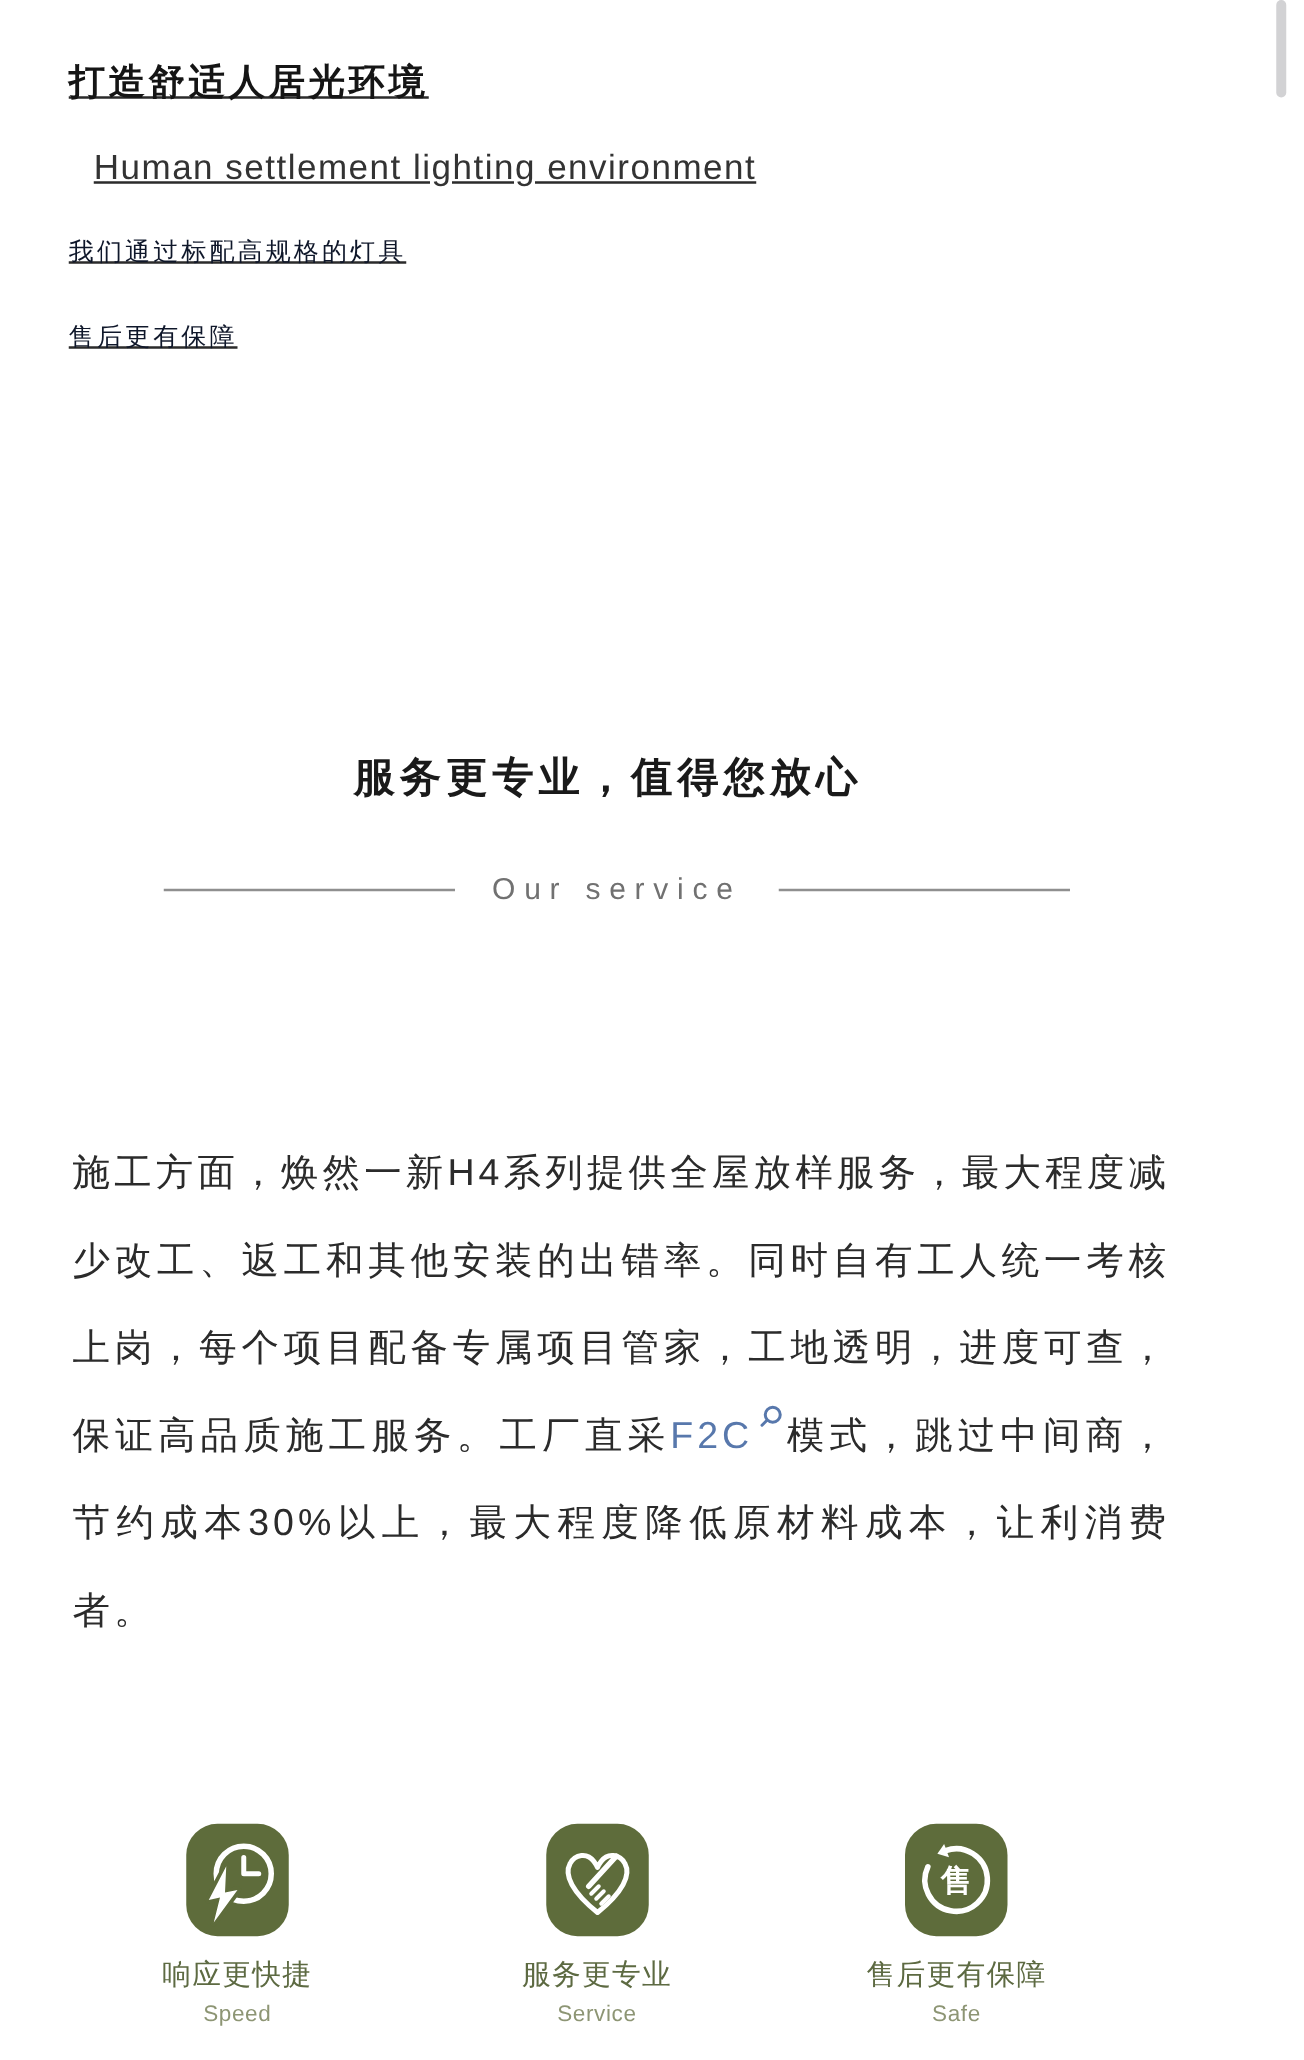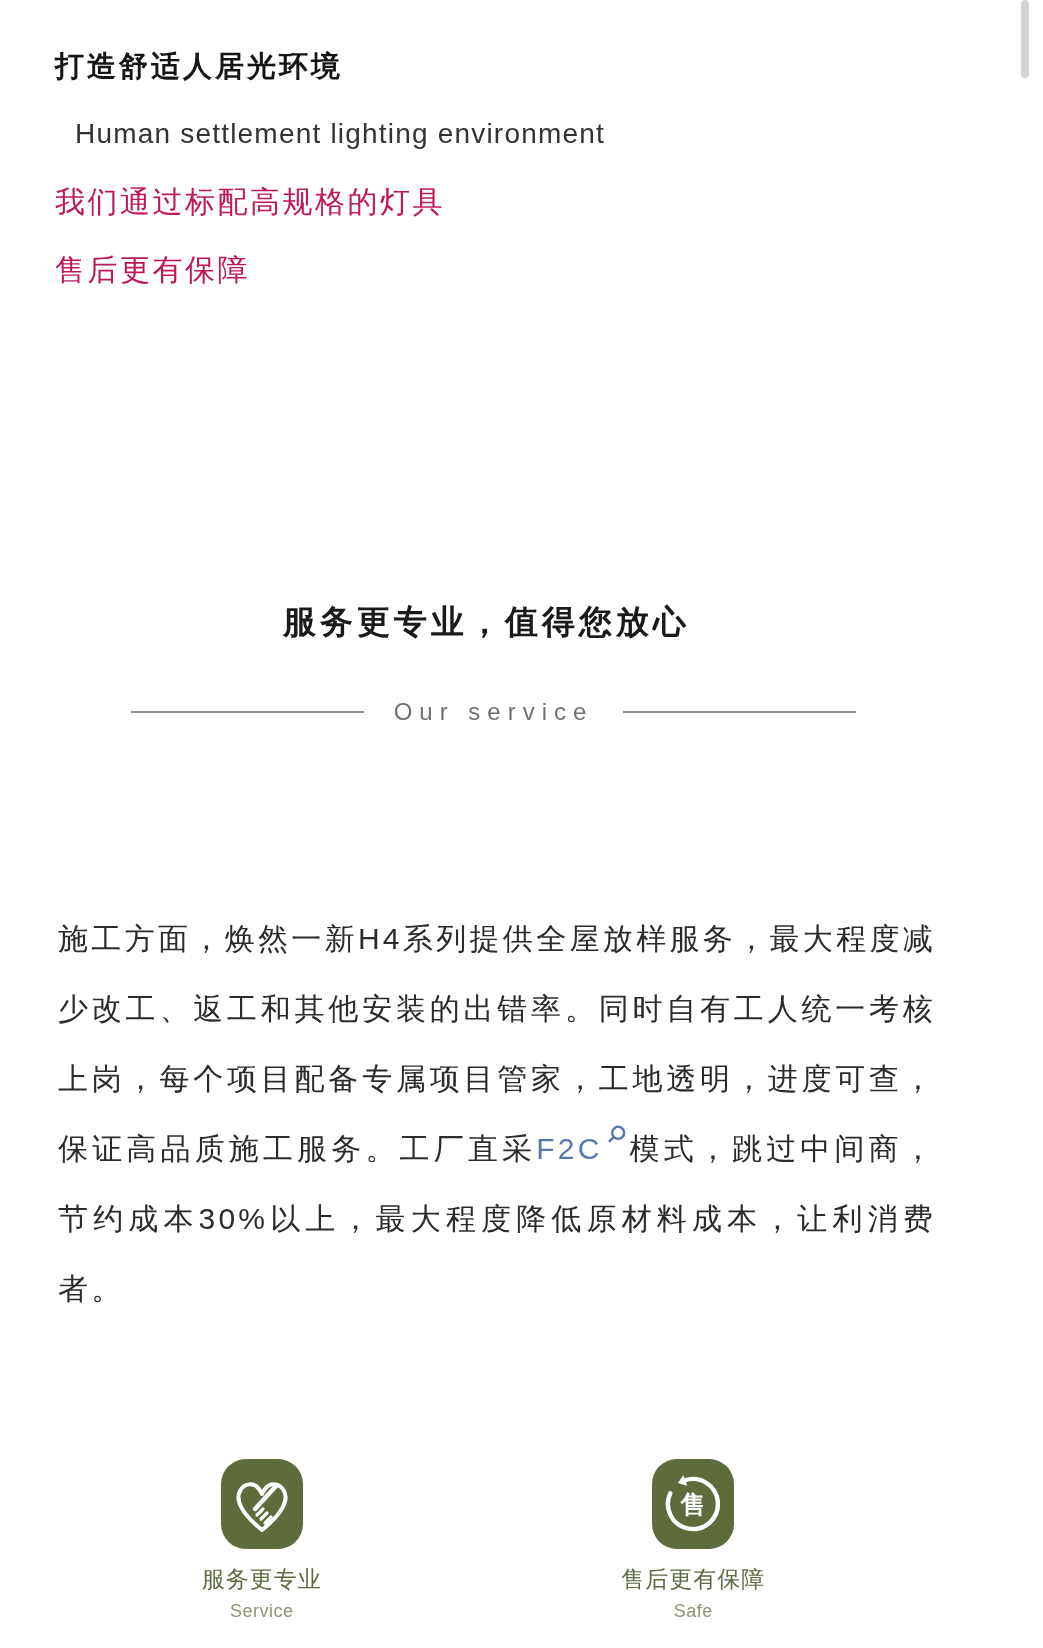--- a/index.html
+++ b/index.html
@@ -13,25 +13,25 @@
   }
 
   
   .scroll-thumb {
     position:absolute; top:0; right:14px;
     width:8px; height:78px;
     background:#d2d2d4; border-radius:4px;
   }
 
   
-  .intro { position:absolute; left:55px; top:32px; right:60px; }
+  .intro { position:absolute; left:55px; top:32px; right:60px;text-decoration:underline; }
   .intro p { height:68px; line-height:68px; white-space:nowrap; }
   .intro .cn-head { font-size:29px; font-weight:bold; letter-spacing:3px; color:#151515; }
   .intro .en-line { font-size:28px; letter-spacing:1.2px; color:#333;margin-left:20px; }
-  .intro .cn-line { font-size:30px; letter-spacing:2.5px; color:#be185d; }
+  .intro .cn-line { font-size:20px; letter-spacing:2.5px; color:#0f172a; }
 
   
   .svc-title {
     position:absolute; top:600px; left:0; right:70px;
     text-align:center; font-size:33px; font-weight:bold;
     letter-spacing:4px; line-height:44px; color:#1a1a1a;
   }
   .svc-sub-row {
     position:absolute; top:698px; left:16px; right:72px; height:28px;
     display:flex; align-items:center; justify-content:center; gap:30px;
@@ -84,20 +84,31 @@
   <div class="rule"></div>
 </div>
 
 <p class="svc-paragraph"><span>施工方面，焕然一新H4系列提供全屋放样服务，最大程度减少改工、返工和其他安装的出错率。同时自有工人统一考核上岗，每个项目配备专属项目管家，工地透明，进度可查，保证高品质施工服务。工厂直采</span><a class="f2c-link" href="#"><span>F2C</span><svg class="mag" width="21" height="21" viewBox="0 0 21 21">
         <circle cx="12.2" cy="8.8" r="6" fill="none" stroke="#5878ac" stroke-width="2.4"></circle>
         <line x1="7.6" y1="13.2" x2="3.6" y2="17.2" stroke="#5878ac" stroke-width="2.4" stroke-linecap="round"></line>
       </svg></a><span>模式，跳过中间商，节约成本30%以上，最大程度降低原材料成本，让利消费者。</span></p>
 
 <div class="features">
 
+  <div class="feature">
+    <div class="icon-tile">
+      <svg width="80" height="80" viewBox="0 0 80 80">
+        <circle cx="45" cy="35" r="22" fill="none" stroke="#ffffff" stroke-width="4.4"></circle>
+        <path d="M45,22 L45,35 L57,35" fill="none" stroke="#ffffff" stroke-width="4" stroke-linecap="round" stroke-linejoin="round"></path>
+        <path d="M31,29 L17,56 L26,54 L21,74 L40,48 L30,50 Z" fill="#ffffff" stroke="#5e6c3b" stroke-width="6" paint-order="stroke" stroke-linejoin="round"></path>
+      </svg>
+    </div>
+    <div class="label">响应更快捷</div>
+    <div class="sublabel">Speed</div>
+  </div>
 
   <div class="feature">
     <div class="icon-tile">
       <svg width="80" height="80" viewBox="0 0 80 80">
         <path d="M40,66 C20,50 13,36 18,27 C22,19 32,18 37,25 C38.2,26.6 39.5,28.5 40,30 C40.5,28.5 41.8,26.6 43,25 C48,18 58,19 62,27 C67,36 60,50 40,66 Z" fill="none" stroke="#ffffff" stroke-width="4" stroke-linejoin="round"></path>
         <path d="M55,21 L33,45" fill="none" stroke="#ffffff" stroke-width="4.4" stroke-linecap="round"></path>
         <path d="M35,51 L41,45 M39,55 L45,49 M43,59 L49,53" fill="none" stroke="#ffffff" stroke-width="3.2" stroke-linecap="round"></path>
       </svg>
     </div>
     <div class="label">服务更专业</div>

